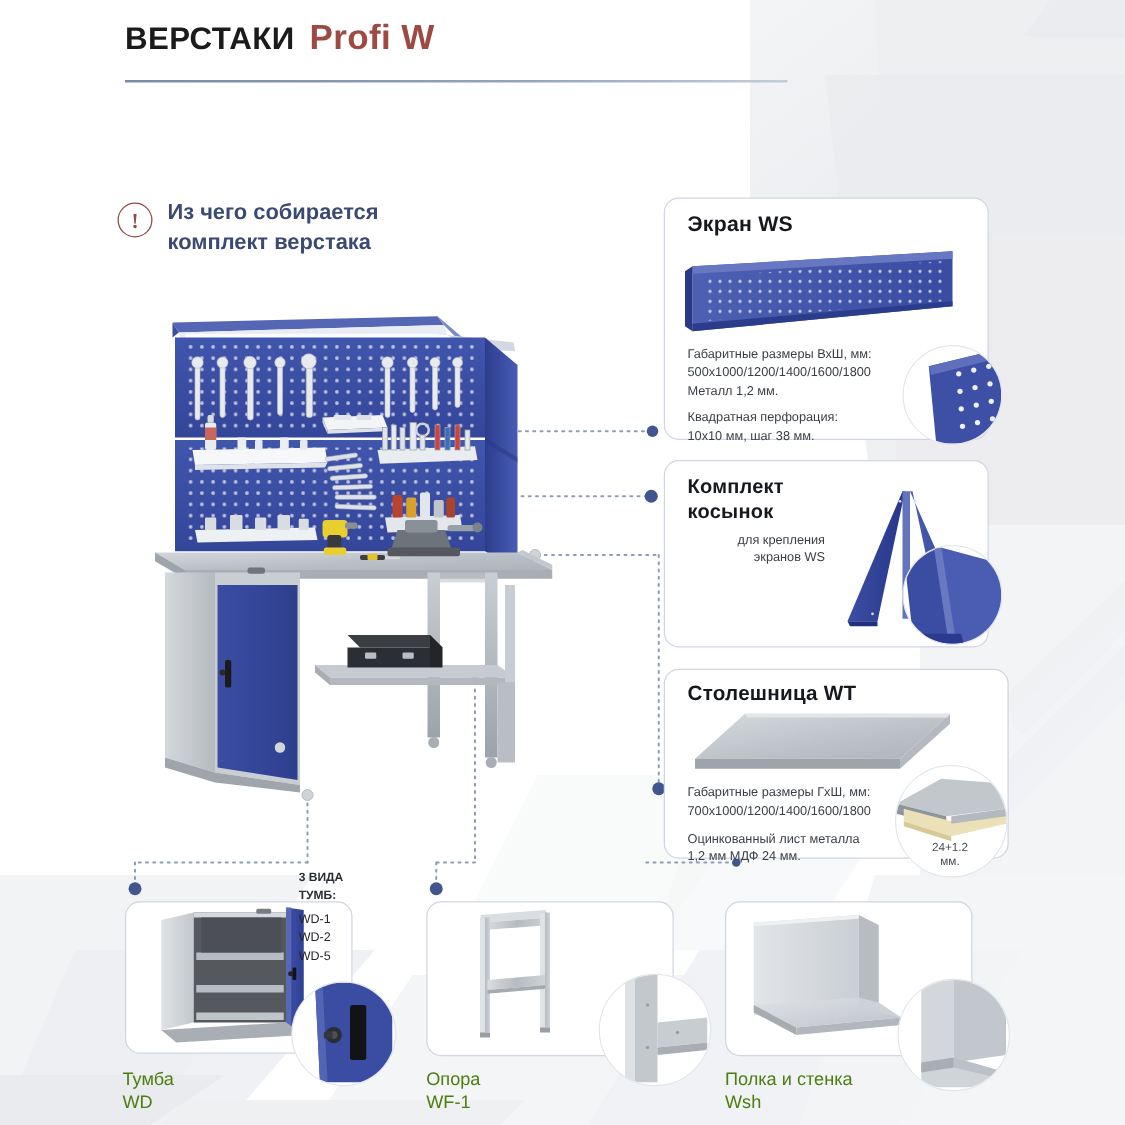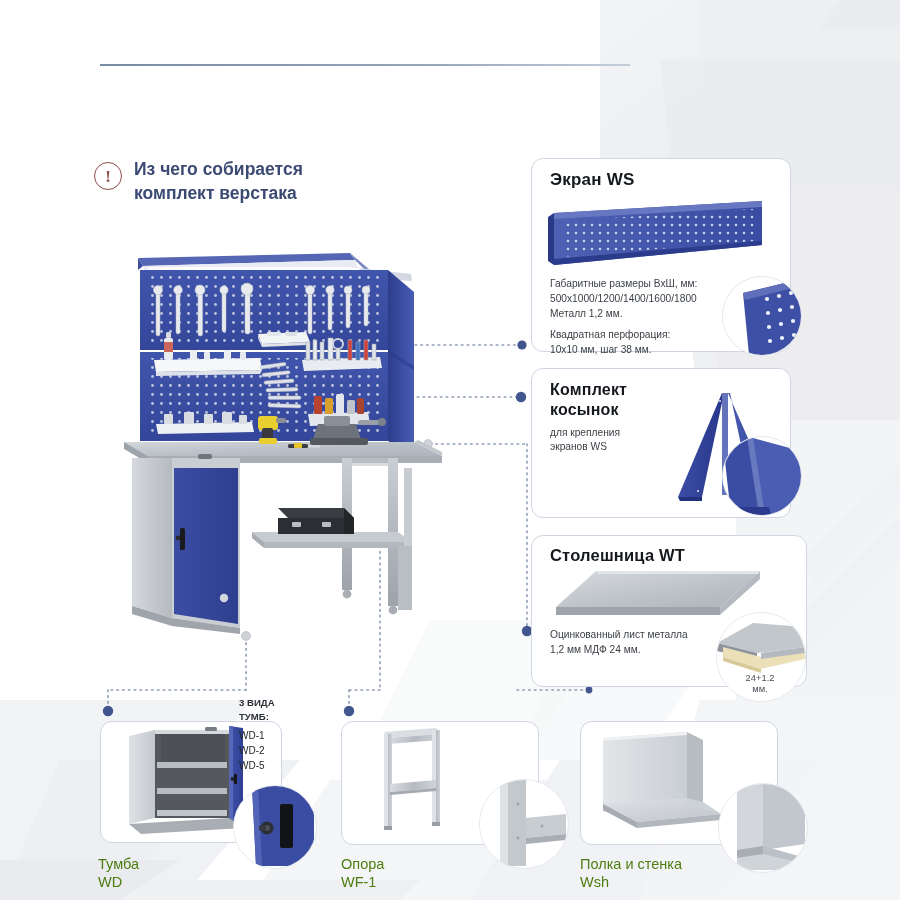--- a/index.html
+++ b/index.html
@@ -45,21 +45,21 @@
 
   
   #card-ws{left:531px;top:158px;width:258px;height:192px;}
   #card-ws .card-title{position:absolute;left:18px;top:11px;font-size:17px;}
   #card-ws .ws-art{position:absolute;left:16px;top:38px;width:224px;height:78px;}
   #card-ws .card-body{position:absolute;left:18px;top:118px;width:196px;}
 
   
   #card-kos{left:531px;top:368px;width:258px;height:148px;}
   #card-kos .card-title{position:absolute;left:18px;top:11px;font-size:16px;line-height:1.22;width:110px;}
-  #card-kos .kos-sub{position:absolute;left:18px;top:57px;width:110px;color:#3a3f46;font-size:10.2px;line-height:1.42;}
+  #card-kos .kos-sub{position:absolute;left:18px;top:57px;width:110px;color:#3a3f46;font-size:10.2px;line-height:1.42;text-align:right;}
   #card-kos .card-body{position:absolute;left:18px;top:95px;width:130px;}
   #card-kos .kos-art{position:absolute;left:140px;top:14px;width:108px;height:122px;}
 
   
   #card-wt{left:531px;top:535px;width:258px;height:150px;padding-left:16px;}
   #card-wt .card-title{position:absolute;left:18px;top:10px;font-size:16.5px;}
   #card-wt .wt-art{position:absolute;left:22px;top:33px;width:210px;height:52px;}
   #card-wt .card-body{position:absolute;left:18px;top:92px;width:210px;}
 
   
@@ -134,20 +134,25 @@
 
       <polygon points="700,700 900,700 900,900 640,900" fill="#f3f4f6" opacity=".9"></polygon>
       <polygon points="560,640 720,640 640,760 520,760" fill="#f4f5f7" opacity=".6"></polygon>
 
       <polygon points="430,620 620,620 520,760 360,760" fill="#f5f6f7" opacity=".6"></polygon>
       <polygon points="0,860 180,860 120,900 0,900" fill="#e9ebee"></polygon>
       <polygon points="150,880 420,880 400,900 130,900" fill="#eef0f2"></polygon>
     </svg>
   </div>
 
+  <div class="header">
+    <div class="header-title">
+      <span class="t-black">ВЕРСТАКИ</span><span class="t-red">Profi W</span>
+    </div>
+  </div>
   <div class="header-rule"></div>
 
   <div class="sec-head">
     <div class="excl-icon">
         <span>!</span>
       </div>
     <div class="sec-title">
       <div>Из чего собирается</div>
       <div>комплект верстака</div>
     </div>
@@ -515,20 +520,24 @@
           </linearGradient>
         </defs>
         <polygon points="42,2 206,2 166,38 2,38" fill="url(#wtTop)"></polygon>
         <polygon points="2,38 166,38 166,46 2,46" fill="#9ea4ab"></polygon>
         <polygon points="166,38 206,2 206,10 166,46" fill="#b5bac0"></polygon>
         <polygon points="42,2 206,2 204,5 44,5" fill="#e2e5e9"></polygon>
       </svg>
     </div>
     <div class="card-body">
       <p>
+        <span>Габаритные размеры ГхШ, мм:</span><br>
+        <span>700x1000/1200/1400/1600/1800</span>
+      </p>
+      <p>
         <span>Оцинкованный лист металла</span><br>
         <span>1,2 мм МДФ 24 мм.</span>
       </p>
     </div>
   </div>
   <div class="detail-circle" id="det-wt">
     <svg width="88" height="88" viewBox="0 0 88 88" xmlns="http://www.w3.org/2000/svg">
       <rect width="88" height="88" fill="#fff"></rect>
       <polygon points="0,30 36,10 88,14 88,34 40,40" fill="#c2c7cc"></polygon>
       <polygon points="0,30 40,40 40,48 0,38" fill="#8e949b"></polygon>

